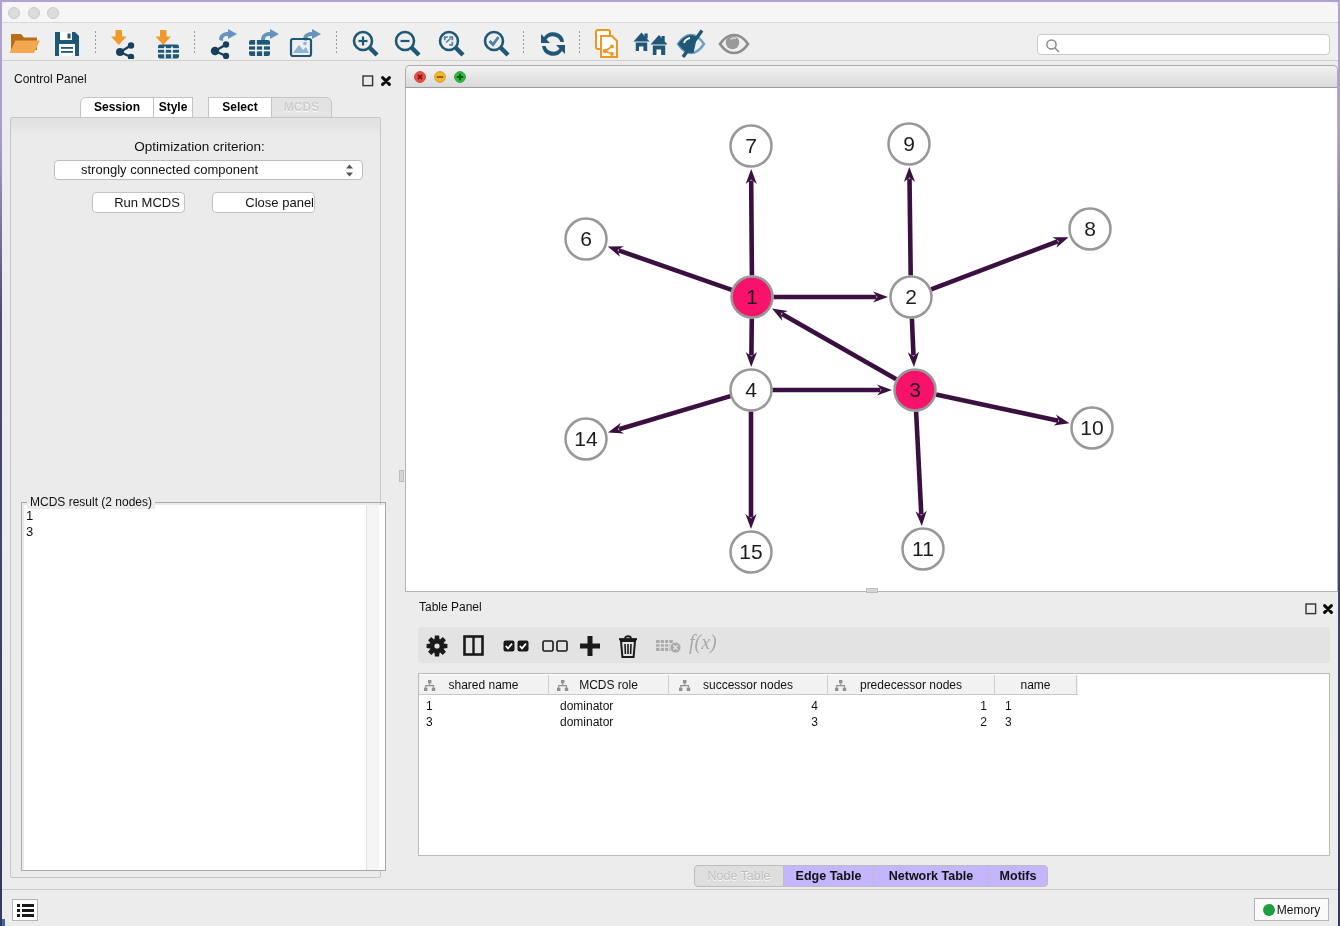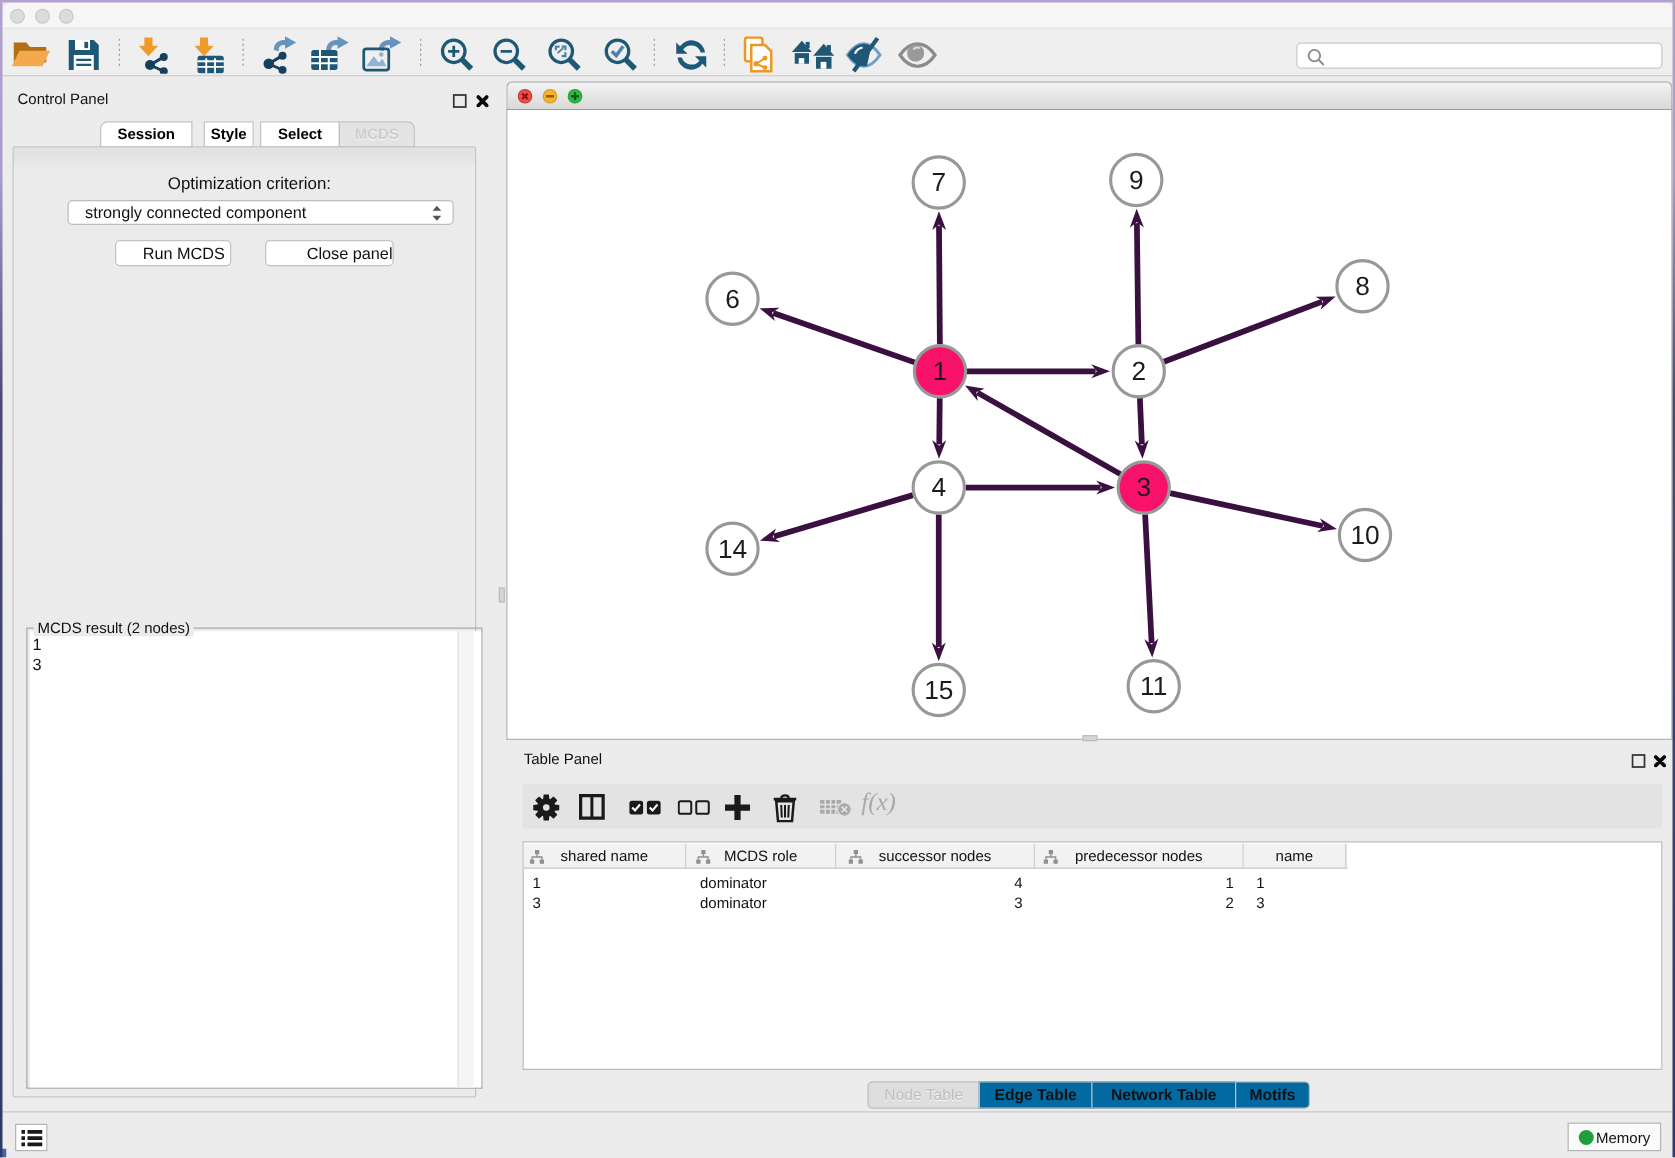--- a/index.html
+++ b/index.html
@@ -25,21 +25,21 @@
 
 
 #control { left:2px; top:62px; width:389px; height:827px; background:#ececec; }
 #cp-title { position:absolute; left:12px; top:10px; font-size:12px; color:#111; }
 .panelbtns { position:absolute; top:11px; }
 #cp-tabs { position:absolute; left:78px; top:35px; height:21px; }
 .tab { position:absolute; top:0; height:21px; background:#fff; border:1px solid #c3c3c3; font-size:12px; font-weight:bold; color:#000; text-align:center; line-height:19px; }
 #tab-mcds { background:#e3e3e3; color:#cdcdcd; text-shadow:0 1px 0 #fafafa; border-radius:0 6px 0 0; }
 #cp-body { position:absolute; left:8px; top:55px; width:371px; height:761px; border:1px solid #c6c6c6; background:linear-gradient(#e2e2e2 0px,#e2e2e2 7px,#ebebeb 16px); border-radius:2px; }
 #opt-label { position:absolute; left:4px; top:21px; width:100%; text-align:center; font-size:13.5px; color:#111; }
-#combo { position:absolute; left:43px; top:42px; width:309px; height:20px; background:#fff; border:1px solid #bdbdbd; border-radius:4px; font-size:13px; color:#111; line-height:18px; padding-left:13px; }
+#combo { position:absolute; left:43px; top:42px; width:309px; height:20px; background:#fff; border:1px solid #bdbdbd; border-radius:4px; font-size:13px; color:#111; line-height:18px; padding-left:26px; }
 .cpbtn { position:absolute; top:74px; height:21px; background:#fff; border:1px solid #c2c2c2; border-radius:4px; font-size:13px; color:#111; text-align:center; line-height:19px; }
 #fieldset { position:absolute; left:10px; top:384px; width:365px; height:369px; border:1px solid #a9a9a9; }
 #fs-legend { position:absolute; left:5px; top:-8px; background:#ebebeb; font-size:12px; color:#111; padding:0 3px; }
 #fs-text { position:absolute; left:2px; top:2px; width:361px; height:365px; background:#fff; font-size:13px; color:#111; line-height:16px; padding:3px 0 0 2px; }
 #fs-scroll { position:absolute; right:6px; top:2px; width:13px; height:365px; background:#f5f5f5; border-left:1px solid #e2e2e2; }
 
 
 #netwin { left:405px; top:65px; width:933px; height:527px; }
 #net-title { position:absolute; left:0; top:0; width:933px; height:23px; background:linear-gradient(#f3f3f3,#d9d9d9); border:1px solid #adadad; border-bottom:1px solid #9d9d9d; border-radius:5px 5px 0 0; }
 #net-title-text { position:absolute; top:4px; left:0; width:100%; text-align:center; font-size:12px; font-weight:bold; color:#222; }
@@ -48,21 +48,21 @@
 
 #tablepanel { left:405px; top:595px; width:933px; height:294px; background:#ececec; }
 #tp-title { position:absolute; left:14px; top:5px; font-size:12px; color:#111; }
 #tp-toolbar { position:absolute; left:13px; top:32px; width:912px; height:36px; background:#e3e3e3; border-radius:3px; }
 #tp-table { position:absolute; left:13px; top:78px; width:912px; height:183px; background:#fff; border:1px solid #bbb; }
 #tp-header { position:absolute; left:0; top:1px; width:659px; height:20px; background:#f2f2f2; border-bottom:1px solid #c8c8c8; }
 .th { position:absolute; top:0; height:20px; border-right:1px solid #cfcfcf; font-size:12px; color:#111; text-align:center; line-height:20px; }
 .treeicon { position:absolute; top:4px; }
 .td { position:absolute; font-size:12px; color:#111; height:16px; line-height:16px; }
 #tp-tabs { position:absolute; left:0; top:270px; width:933px; height:22px; }
-.btab { position:absolute; top:0; height:22px; background:#0369a1; border:1px solid #bdbdbd; font-size:12.5px; font-weight:bold; color:#111; text-align:center; line-height:20px; }
+.btab { position:absolute; top:0; height:22px; background:#c4b5fd; border:1px solid #bdbdbd; font-size:12.5px; font-weight:bold; color:#111; text-align:center; line-height:20px; }
 
 
 #statusbar { left:0; top:889px; width:1340px; height:37px; background:#ececec; border-top:1px solid #c9c9c9; }
 #listbtn { position:absolute; left:12px; top:9px; width:26px; height:22px; background:#fff; border:1px solid #b5b5b5; }
 #membtn { position:absolute; left:1254px; top:8px; width:75px; height:23px; background:#fafafa; border:1px solid #b4b4b4; border-radius:0; font-size:12px; color:#111; display:flex; align-items:center; justify-content:center; gap:2px; }
 </style>
 </head>
 <body>
 <div class="abs" id="titlebar">
   <div class="tl-gray" style="left:6px"></div>
@@ -217,21 +217,21 @@
 <div class="abs" id="control">
   <div id="cp-title">Control Panel</div>
   <svg class="panelbtns" style="left:360px; top:13px;" width="12" height="12" viewBox="0 0 12 12">
       <rect x="1" y="1" width="9.6" height="9.6" fill="none" stroke="#333" stroke-width="1.4"></rect>
     </svg>
   <svg class="panelbtns" style="left:379px; top:14px;" width="10" height="10" viewBox="0 0 10 10">
       <path d="M1.6 1.6 L8.4 8.4 M8.4 1.6 L1.6 8.4" stroke="#0a0a0a" stroke-width="3" stroke-linecap="round"></path>
     </svg>
   <div id="cp-tabs">
     <div class="tab" style="left:0px; width:74px; border-radius:6px 0 0 0;">Session</div>
-    <div class="tab" style="left:73px; width:40px;margin-left:10px;">Style</div>
+    <div class="tab" style="left:73px; width:40px;">Style</div>
     <div class="tab" style="left:128px; width:64px;">Select</div>
     <div class="tab" id="tab-mcds" style="left:191px; width:61px;">MCDS</div>
   </div>
   <div id="cp-body">
     <div id="opt-label">Optimization criterion:</div>
     <div id="combo">strongly connected component<svg style="position:absolute;right:8px;top:3px" width="9" height="13" viewBox="0 0 9 13">
           <path d="M4.5 0.5 L8 4.5 L1 4.5 Z" fill="#555"></path>
           <path d="M4.5 12.5 L8 8.5 L1 8.5 Z" fill="#555"></path>
         </svg></div>
     <div class="cpbtn" style="left:81px; width:93px;padding-left:17px;">Run MCDS</div>

